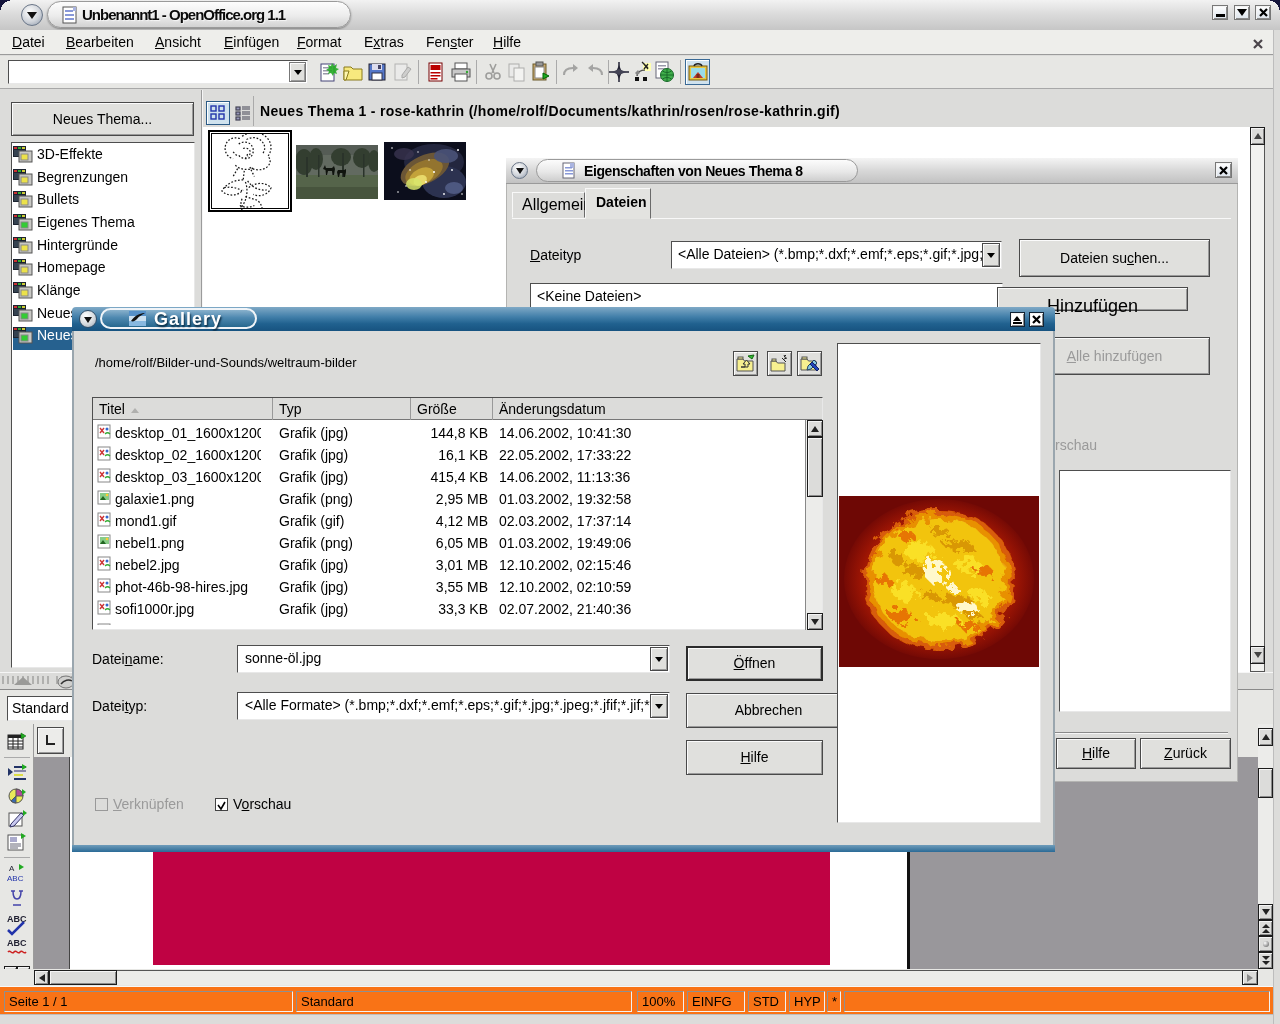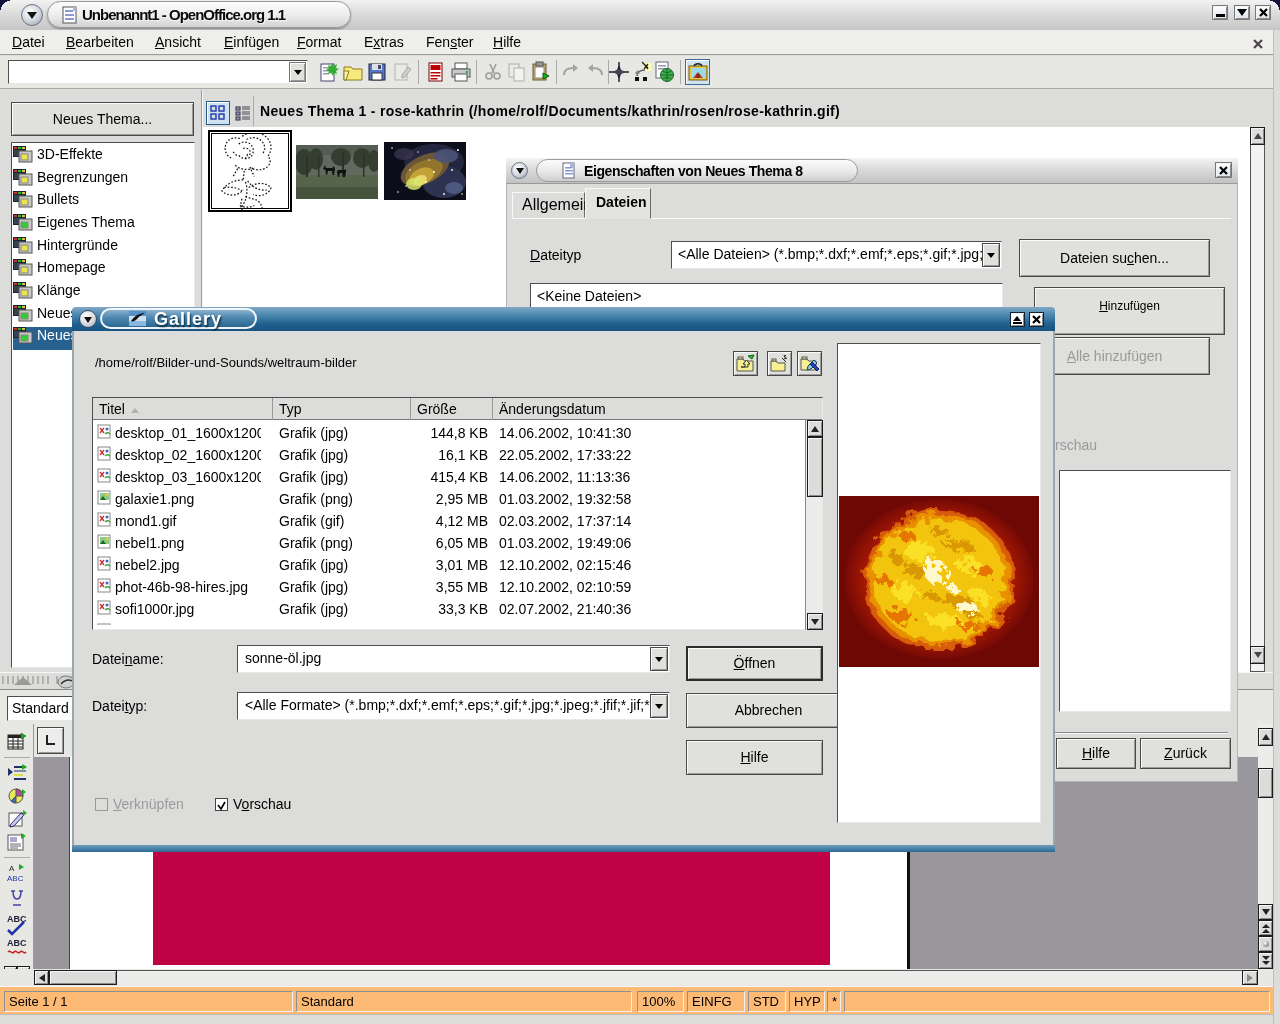--- a/index.html
+++ b/index.html
@@ -492,21 +492,21 @@
   <div class="abs" style="left:34px;top:1px;width:1224px;height:15px;background:#ececea;border-top:1px solid #555"></div>
   <div class="sb" style="left:34px;top:1px;width:15px;height:15px">
       <span class="arr" style="border-top:4px solid transparent;border-bottom:4px solid transparent;border-right:6px solid #222"></span>
     </div>
   <div class="abs" style="left:49px;top:1px;width:68px;height:15px;background:#dcdcda;border:1px solid #1c1c1c;box-shadow:inset 1px 1px 0 #f4f4f4,inset -1px -1px 0 #8a8a8a"></div>
   <div class="sb" style="left:1242px;top:1px;width:16px;height:15px">
       <span class="arr" style="border-top:4px solid transparent;border-bottom:4px solid transparent;border-left:6px solid #8a8a8a"></span>
     </div>
 </div>
 
-<div class="abs" id="statusbar" style="left:0;top:986px;width:1280px;height:28px;background:#fdba74;border-top:1px solid #f8f8f8">
+<div class="abs" id="statusbar" style="left:0;top:986px;width:1280px;height:28px;background:#f97316;border-top:1px solid #f8f8f8">
   <div class="cell" style="left:4px;top:4px;width:289px;height:21px">Seite 1 / 1</div>
   <div class="cell" style="left:296px;top:4px;width:336px;height:21px">Standard</div>
   <div class="cell" style="left:637px;top:4px;width:47px;height:21px">100%</div>
   <div class="cell" style="left:687px;top:4px;width:58px;height:21px">EINFG</div>
   <div class="cell" style="left:748px;top:4px;width:38px;height:21px">STD</div>
   <div class="cell" style="left:789px;top:4px;width:36px;height:21px">HYP</div>
   <div class="cell" style="left:827px;top:4px;width:14px;height:21px">*</div>
   <div class="cell" style="left:844px;top:4px;width:426px;height:21px"></div>
 </div>
 
@@ -540,21 +540,21 @@
   <div class="abs" style="left:6px;top:60px;width:719px;height:560px;border-top:1px solid #f8f8f8"></div>
 
   <div class="abs" style="left:24px;top:89px;font-size:14px"><span class="u">D</span>ateityp</div>
   <div class="sunk" style="left:165px;top:83px;width:331px;height:28px;font-size:14px;padding:4px 0 0 6px;white-space:nowrap;overflow:hidden">&lt;Alle Dateien&gt; (*.bmp;*.dxf;*.emf;*.eps;*.gif;*.jpg;
     <div class="abs btn" style="right:1px;top:1px;width:18px;height:24px;display:flex;align-items:center;justify-content:center">
         <span class="arr" style="border-left:4px solid transparent;border-right:4px solid transparent;border-top:5px solid #000"></span>
       </div>
   </div>
   <div class="sunk" style="left:24px;top:125px;width:473px;height:350px;font-size:14px;padding:4px 0 0 6px">&lt;Keine Dateien&gt;</div>
   <div class="btn" style="left:513px;top:81px;width:191px;height:38px;line-height:36px;font-size:14px">Dateien su<span class="u">c</span>hen...</div>
-  <div class="btn" style="left:528px;top:129px;width:191px;height:48px;line-height:36px;font-size:12px"><span class="u">H</span>inzufügen</div>
+  <div class="btn" style="left:491px;top:129px;width:191px;height:24px;line-height:36px;font-size:18px"><span class="u">H</span>inzufügen</div>
   <div class="btn" style="left:513px;top:179px;width:191px;height:38px;line-height:36px;font-size:14px;color:#9a9a9a"><span class="u">A</span>lle hinzufügen</div>
   <div class="abs" style="left:549px;top:279px;font-size:14px;color:#9a9a9a">rschau</div>
   <div class="sunk" style="left:553px;top:312px;width:172px;height:242px"></div>
   <div class="abs" style="left:14px;top:574px;width:708px;height:2px;border-top:1px solid #8a8a8a;border-bottom:1px solid #f6f6f6"></div>
   <div class="btn" style="left:550px;top:580px;width:80px;height:31px;line-height:29px;font-size:14px"><span class="u">H</span>ilfe</div>
   <div class="btn" style="left:634px;top:580px;width:91px;height:31px;line-height:29px;font-size:14px"><span class="u">Z</span>urück</div>
 </div>
 
 <div class="abs" id="galdlg" style="left:72px;top:307px;width:983px;height:545px">
 

